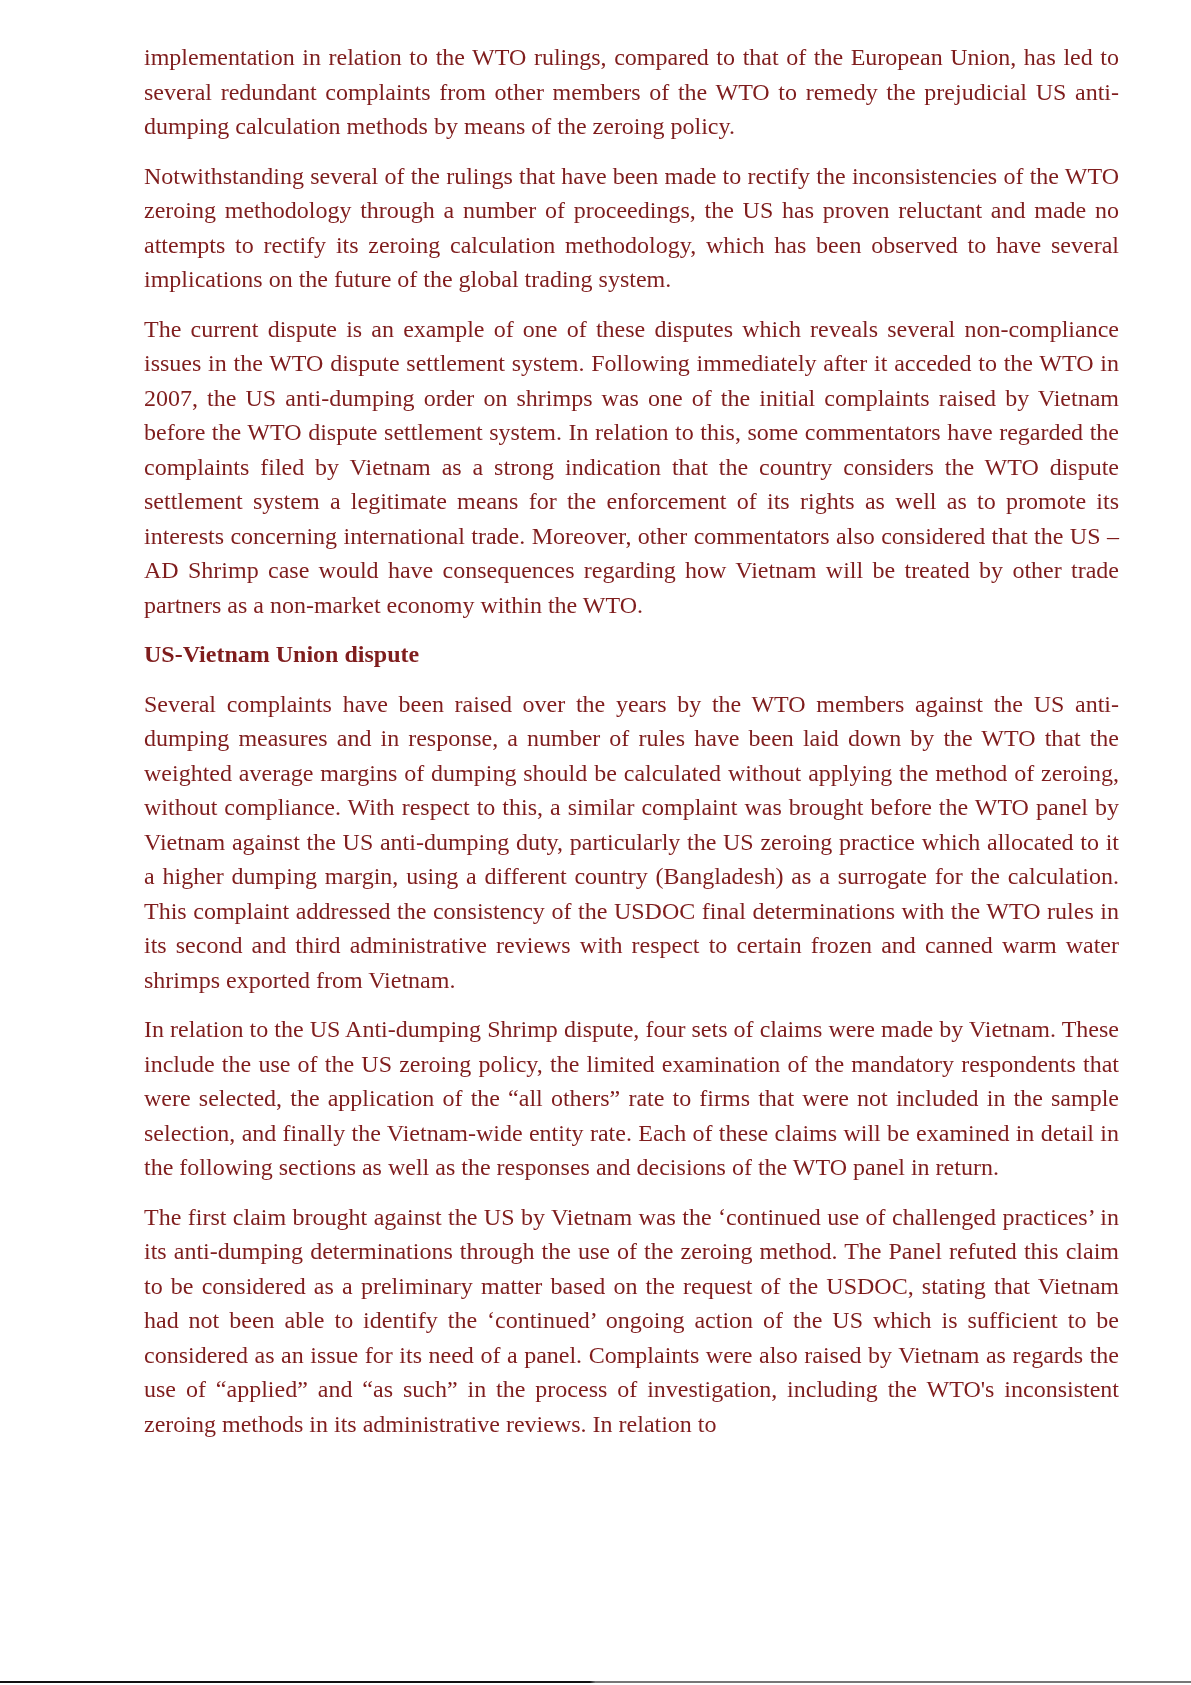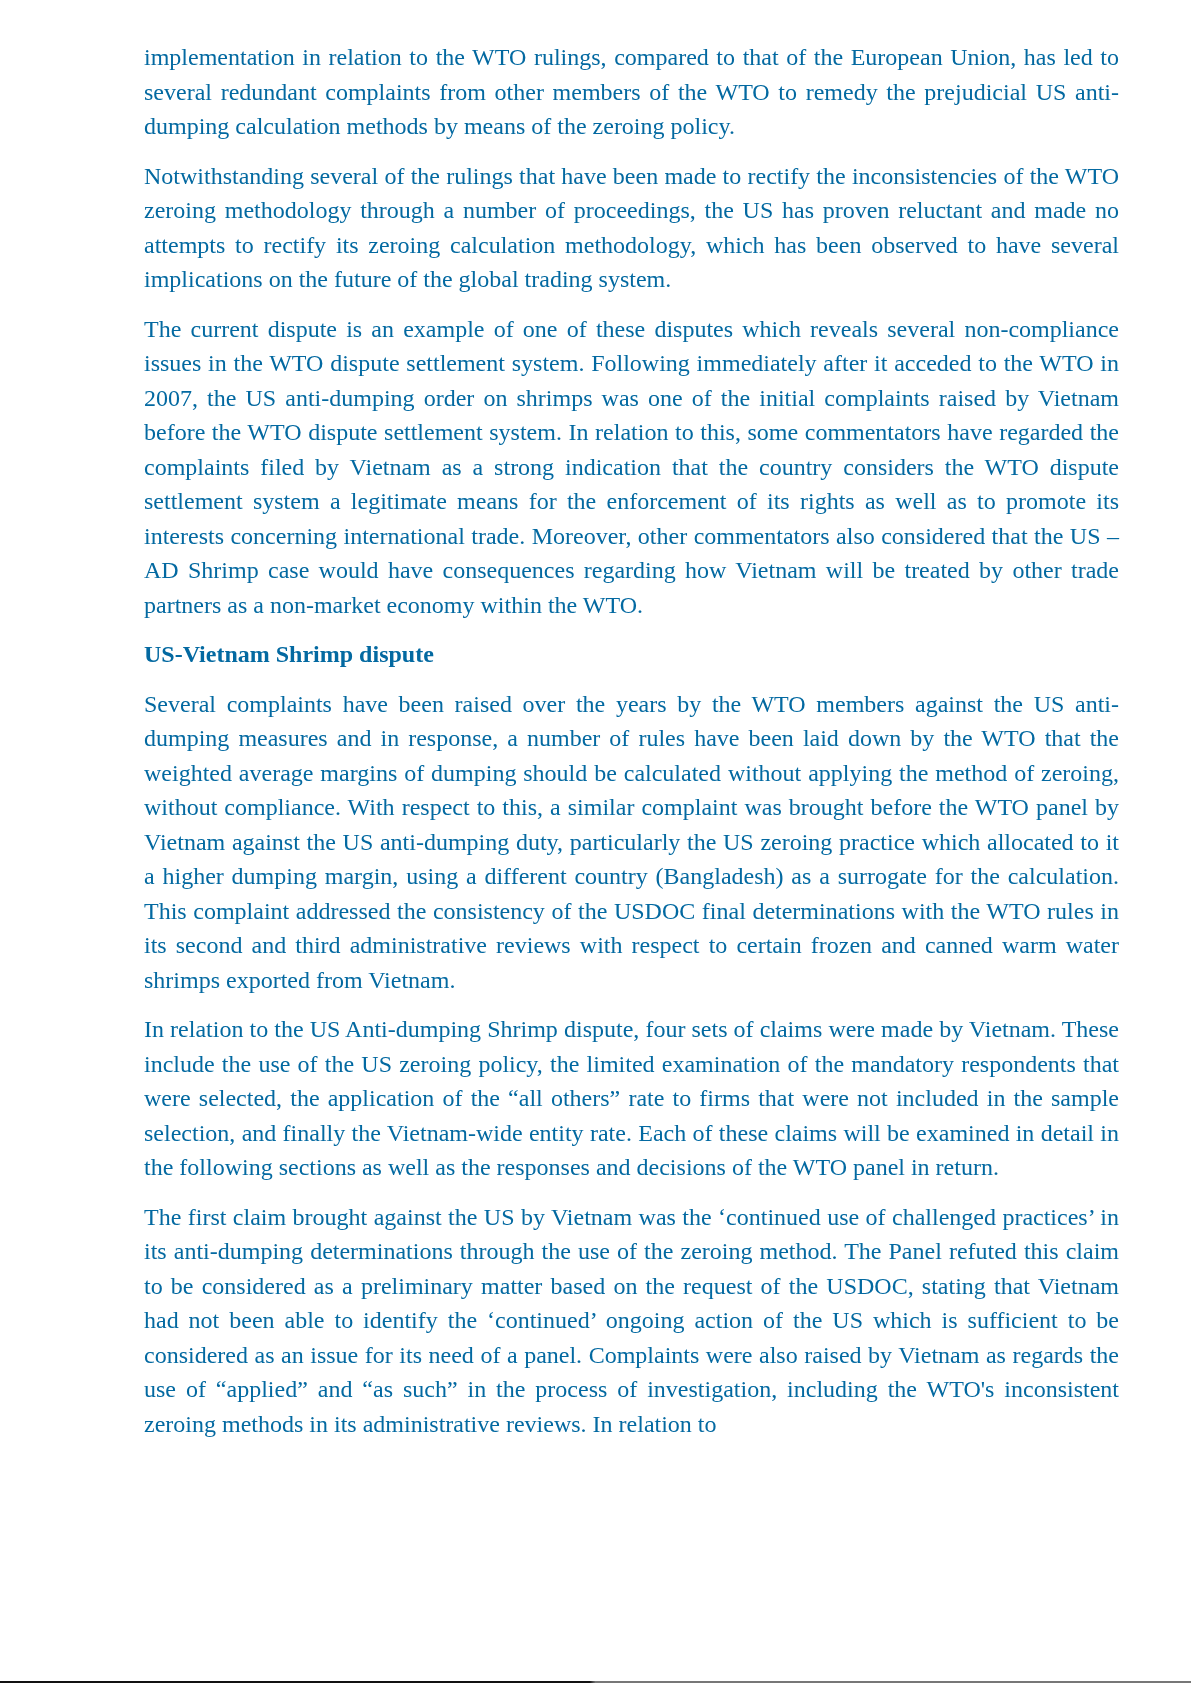--- a/index.html
+++ b/index.html
@@ -5,21 +5,21 @@
     html, body { margin: 0; padding: 0; background: #ffffff; }
     body { width: 1191px; height: 1685px; position: relative; overflow: hidden; }
     .page {
       position: absolute;
       left: 144px;
       top: 40px;
       width: 975px;
       font-family: "Liberation Serif", serif;
       font-size: 24px;
       line-height: 34.5px;
-      color: #0369a1;
+      color: #7f1d1d;
       text-align: justify;
     }
     .page p { margin: 0 0 15px 0; }
     .page h3 {
       margin: 0 0 15px 0;
       font-size: 24px;
       line-height: 34.5px;
       font-weight: bold;
       text-align: left;
     }
@@ -32,19 +32,19 @@
       background: linear-gradient(to right, #111 0%, #111 49.5%, #777 50%, #777 100%);
     }
   </style>
 </head>
 <body>
 
 <div class="page">
   <p>implementation in relation to the WTO rulings, compared to that of the European Union, has led to several redundant complaints from other members of the WTO to remedy the prejudicial US anti-dumping calculation methods by means of the zeroing policy.</p>
   <p>Notwithstanding several of the rulings that have been made to rectify the inconsistencies of the WTO zeroing methodology through a number of proceedings, the US has proven reluctant and made no attempts to rectify its zeroing calculation methodology, which has been observed to have several implications on the future of the global trading system.</p>
   <p>The current dispute is an example of one of these disputes which reveals several non-compliance issues in the WTO dispute settlement system. Following immediately after it acceded to the WTO in 2007, the US anti-dumping order on shrimps was one of the initial complaints raised by Vietnam before the WTO dispute settlement system. In relation to this, some commentators have regarded the complaints filed by Vietnam as a strong indication that the country considers the WTO dispute settlement system a legitimate means for the enforcement of its rights as well as to promote its interests concerning international trade. Moreover, other commentators also considered that the US – AD Shrimp case would have consequences regarding how Vietnam will be treated by other trade partners as a non-market economy within the WTO.</p>
-  <h3>US-Vietnam Shrimp dispute</h3>
+  <h3>US-Vietnam Union dispute</h3>
   <p>Several complaints have been raised over the years by the WTO members against the US anti-dumping measures and in response, a number of rules have been laid down by the WTO that the weighted average margins of dumping should be calculated without applying the method of zeroing, without compliance. With respect to this, a similar complaint was brought before the WTO panel by Vietnam against the US anti-dumping duty, particularly the US zeroing practice which allocated to it a higher dumping margin, using a different country (Bangladesh) as a surrogate for the calculation. This complaint addressed the consistency of the USDOC final determinations with the WTO rules in its second and third administrative reviews with respect to certain frozen and canned warm water shrimps exported from Vietnam.</p>
   <p>In relation to the US Anti-dumping Shrimp dispute, four sets of claims were made by Vietnam. These include the use of the US zeroing policy, the limited examination of the mandatory respondents that were selected, the application of the “all others” rate to firms that were not included in the sample selection, and finally the Vietnam-wide entity rate. Each of these claims will be examined in detail in the following sections as well as the responses and decisions of the WTO panel in return.</p>
   <p>The first claim brought against the US by Vietnam was the ‘continued use of challenged practices’ in its anti-dumping determinations through the use of the zeroing method. The Panel refuted this claim to be considered as a preliminary matter based on the request of the USDOC, stating that Vietnam had not been able to identify the ‘continued’ ongoing action of the US which is sufficient to be considered as an issue for its need of a panel. Complaints were also raised by Vietnam as regards the use of “applied” and “as such” in the process of investigation, including the WTO's inconsistent zeroing methods in its administrative reviews. In relation to</p>
 </div>
 
 <div class="bottom-rule"></div>
 
 </body></html>

